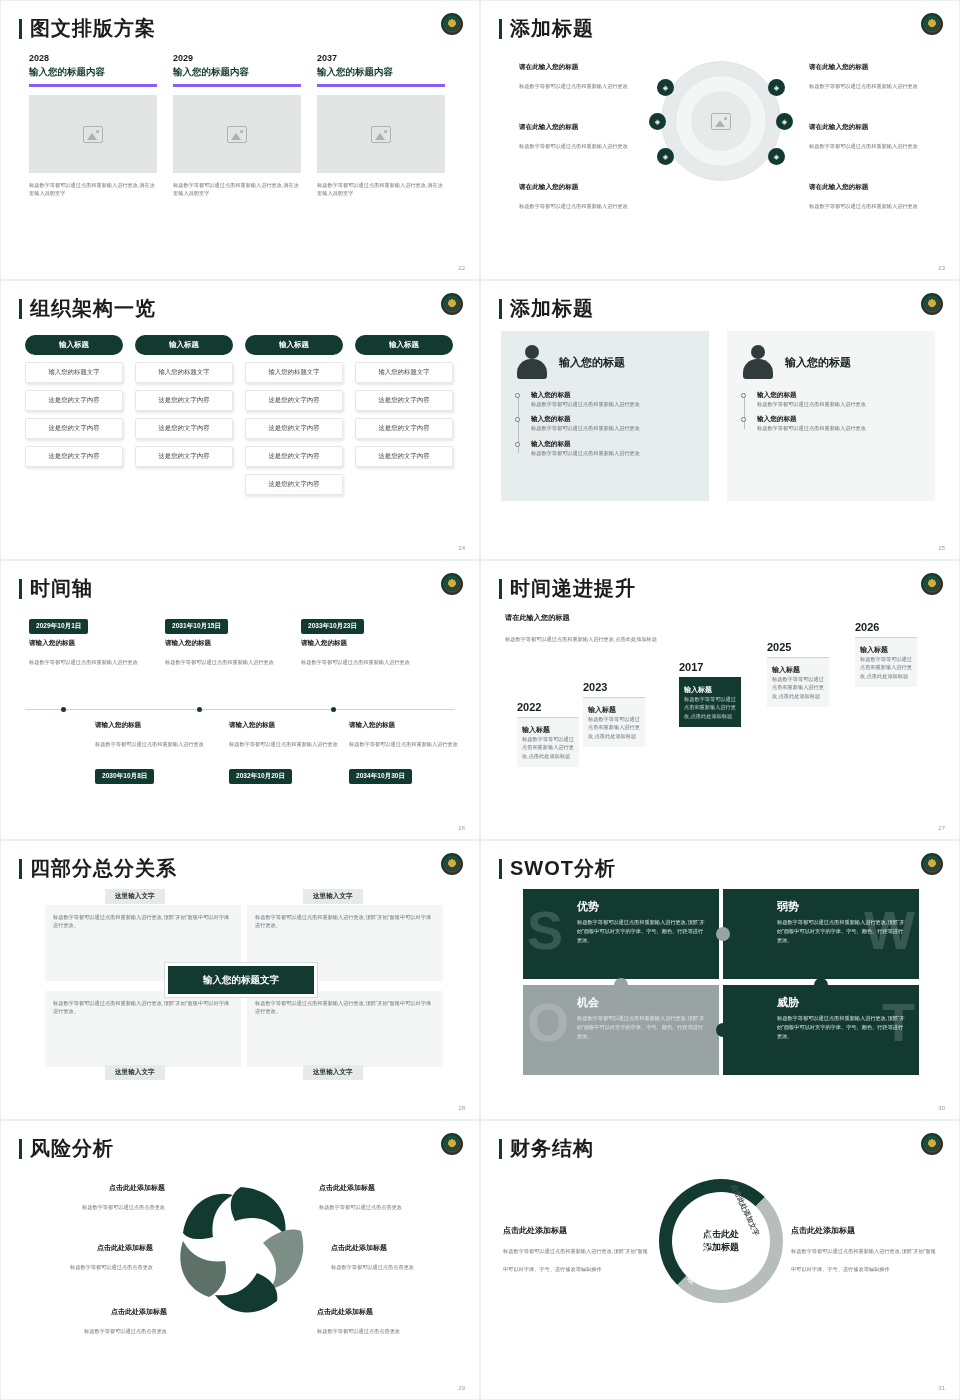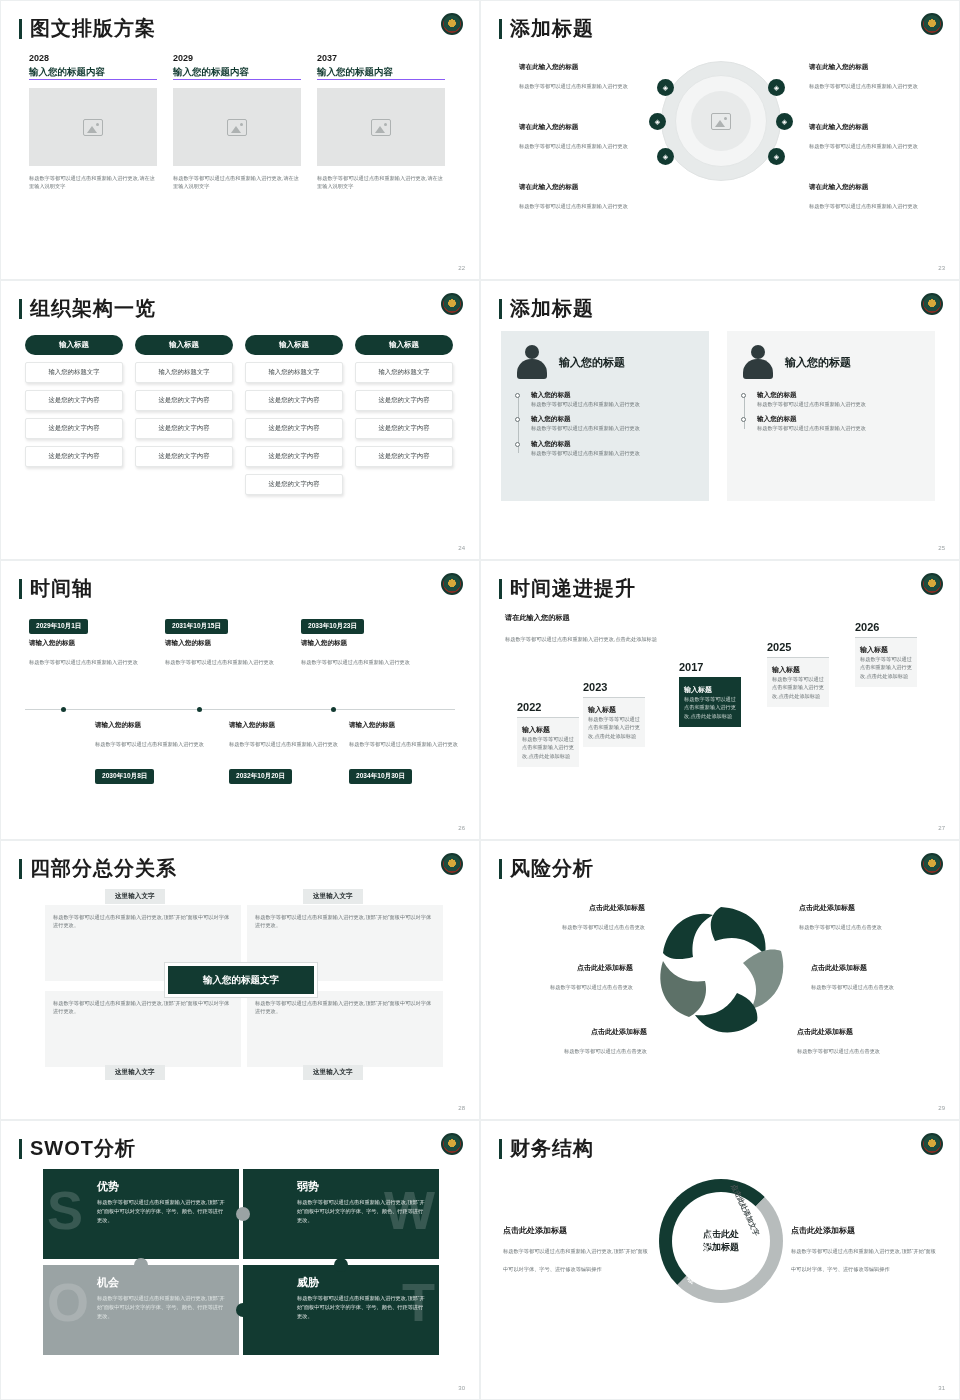--- a/index.html
+++ b/index.html
@@ -43,21 +43,21 @@
     font-size: 6px; color: #9aa0a2;
   }
   
   .t6 { font-size: 5.2px; line-height: 1.6; color: #6b7375; }
   .hd { font-weight: bold; color: #1b1b1b; }
 
   
   .s22-cols { position: absolute; left: 28px; top: 52px; display: flex; gap: 16px; }
   .s22-col { width: 128px; }
   .s22-year { font-size: 9px; font-weight: bold; color: #1a1a1a; }
-  .s22-h { font-size: 9.5px; font-weight: bold; color: #123a31; margin-top: 3px; border-bottom: 1px solid #8b5cf6;}
+  .s22-h { font-size: 9.5px; font-weight: bold; color: #123a31; margin-top: 3px; padding-bottom: 5px; border-bottom: 3px solid #8b5cf6;}
   .s22-img {
     margin-top: 8px; height: 78px; background: #e3e4e4;
     display: flex; align-items: center; justify-content: center;
   }
   .ph-icon { width: 20px; height: 17px; border: 1.5px solid #aeb2b2; border-radius: 2px; position: relative; }
   .ph-icon:before { content:""; position:absolute; left:3px; bottom:2px; width:0;height:0;border-left:5px solid transparent;border-right:5px solid transparent;border-bottom:7px solid #aeb2b2;}
   .ph-icon:after { content:""; position:absolute; right:3px; top:3px; width:3px;height:3px;border-radius:50%;background:#aeb2b2;}
   .s22-p { margin-top: 8px; }
 
   
@@ -477,20 +477,64 @@
     <div class="q-tab" style="left:104px;top:224px;">这里输入文字</div>
     <div class="q-tab" style="left:302px;top:224px;">这里输入文字</div>
 
     <div class="center-chip">输入您的标题文字</div>
     <div class="pagenum">28</div>
   </div>
 
   <div class="slide">
     <div class="title-wrap">
       <div class="title-bar"></div>
+      <div class="s-title">SWOT分析</div>
+    </div>
+    <div class="logo"></div>
+
+    <div class="swot-wrap">
+      <div class="sw-cell sw-dark" style="left:0;top:0;">
+        <div class="sw-letter" style="left:4px;top:14px;">S</div>
+        <div style="padding-left:42px;">
+          <div class="sw-h">优势</div>
+          <div class="sw-p">标题数字等都可以通过点击和重新输入进行更改,顶部“开始”面板中可以对文字的字体、字号、颜色、行距等进行更改。</div>
+        </div>
+      </div>
+      <div class="sw-cell sw-dark" style="left:200px;top:0;">
+        <div class="sw-letter" style="right:4px;top:14px;">W</div>
+        <div style="padding-left:42px;">
+          <div class="sw-h">弱势</div>
+          <div class="sw-p">标题数字等都可以通过点击和重新输入进行更改,顶部“开始”面板中可以对文字的字体、字号、颜色、行距等进行更改。</div>
+        </div>
+      </div>
+      <div class="sw-cell sw-gray" style="left:0;top:96px;">
+        <div class="sw-letter" style="left:4px;top:10px;">O</div>
+        <div style="padding-left:42px;">
+          <div class="sw-h">机会</div>
+          <div class="sw-p">标题数字等都可以通过点击和重新输入进行更改,顶部“开始”面板中可以对文字的字体、字号、颜色、行距等进行更改。</div>
+        </div>
+      </div>
+      <div class="sw-cell sw-dark" style="left:200px;top:96px;">
+        <div class="sw-letter" style="right:4px;top:10px;">T</div>
+        <div style="padding-left:42px;">
+          <div class="sw-h">威胁</div>
+          <div class="sw-p">标题数字等都可以通过点击和重新输入进行更改,顶部“开始”面板中可以对文字的字体、字号、颜色、行距等进行更改。</div>
+        </div>
+      </div>
+      <div class="knob" style="left:193px;top:38px;background:#9aa3a4;"></div>
+      <div class="knob" style="left:91px;top:89px;background:#9aa3a4;"></div>
+      <div class="knob" style="left:291px;top:89px;background:#123a31;"></div>
+      <div class="knob" style="left:193px;top:134px;background:#123a31;"></div>
+    </div>
+    <div class="pagenum">30</div>
+  </div>
+
+  <div class="slide">
+    <div class="title-wrap">
+      <div class="title-bar"></div>
       <div class="s-title">风险分析</div>
     </div>
     <div class="logo"></div>
 
     <svg class="blade" style="left:172px;top:58px;" width="136" height="140" viewBox="0 0 136 140">
       <path d="M68 8 C98 10 116 30 112 56 C96 38 80 36 62 42 C54 26 58 14 68 8 Z" fill="#123a31"></path>
       <path d="M128 52 C136 80 122 104 98 110 C108 90 102 76 90 64 C104 52 118 48 128 52 Z" fill="#7d8e87"></path>
       <path d="M104 122 C82 140 56 136 42 116 C64 118 76 108 84 94 C100 100 106 112 104 122 Z" fill="#123a31"></path>
       <path d="M36 118 C12 110 2 86 10 62 C20 80 36 84 52 82 C56 98 48 112 36 118 Z" fill="#5d7168"></path>
       <path d="M10 54 C14 26 38 10 60 16 C42 26 38 42 40 58 C26 62 14 60 10 54 Z" fill="#123a31"></path>
@@ -519,64 +563,20 @@
     <div class="s29-txt" style="left:316px;top:186px;">
       <span class="hd">点击此处添加标题</span>
       <span class="t6">标题数字等都可以通过点击点击更改</span>
     </div>
     <div class="pagenum">29</div>
   </div>
 
   <div class="slide">
     <div class="title-wrap">
       <div class="title-bar"></div>
-      <div class="s-title">SWOT分析</div>
-    </div>
-    <div class="logo"></div>
-
-    <div class="swot-wrap">
-      <div class="sw-cell sw-dark" style="left:0;top:0;">
-        <div class="sw-letter" style="left:4px;top:14px;">S</div>
-        <div style="padding-left:42px;">
-          <div class="sw-h">优势</div>
-          <div class="sw-p">标题数字等都可以通过点击和重新输入进行更改,顶部“开始”面板中可以对文字的字体、字号、颜色、行距等进行更改。</div>
-        </div>
-      </div>
-      <div class="sw-cell sw-dark" style="left:200px;top:0;">
-        <div class="sw-letter" style="right:4px;top:14px;">W</div>
-        <div style="padding-left:42px;">
-          <div class="sw-h">弱势</div>
-          <div class="sw-p">标题数字等都可以通过点击和重新输入进行更改,顶部“开始”面板中可以对文字的字体、字号、颜色、行距等进行更改。</div>
-        </div>
-      </div>
-      <div class="sw-cell sw-gray" style="left:0;top:96px;">
-        <div class="sw-letter" style="left:4px;top:10px;">O</div>
-        <div style="padding-left:42px;">
-          <div class="sw-h">机会</div>
-          <div class="sw-p">标题数字等都可以通过点击和重新输入进行更改,顶部“开始”面板中可以对文字的字体、字号、颜色、行距等进行更改。</div>
-        </div>
-      </div>
-      <div class="sw-cell sw-dark" style="left:200px;top:96px;">
-        <div class="sw-letter" style="right:4px;top:10px;">T</div>
-        <div style="padding-left:42px;">
-          <div class="sw-h">威胁</div>
-          <div class="sw-p">标题数字等都可以通过点击和重新输入进行更改,顶部“开始”面板中可以对文字的字体、字号、颜色、行距等进行更改。</div>
-        </div>
-      </div>
-      <div class="knob" style="left:193px;top:38px;background:#9aa3a4;"></div>
-      <div class="knob" style="left:91px;top:89px;background:#9aa3a4;"></div>
-      <div class="knob" style="left:291px;top:89px;background:#123a31;"></div>
-      <div class="knob" style="left:193px;top:134px;background:#123a31;"></div>
-    </div>
-    <div class="pagenum">30</div>
-  </div>
-
-  <div class="slide">
-    <div class="title-wrap">
-      <div class="title-bar"></div>
       <div class="s-title">财务结构</div>
     </div>
     <div class="logo"></div>
 
     <div class="fin-ring">
       <div class="fin-o"></div>
       <div class="fin-i">
         <div class="fin-c">点击此处<br>添加标题</div>
       </div>
       <div class="vlabel" style="left:14px;top:74px;transform:rotate(-65deg);">点击此处添加文字</div>

